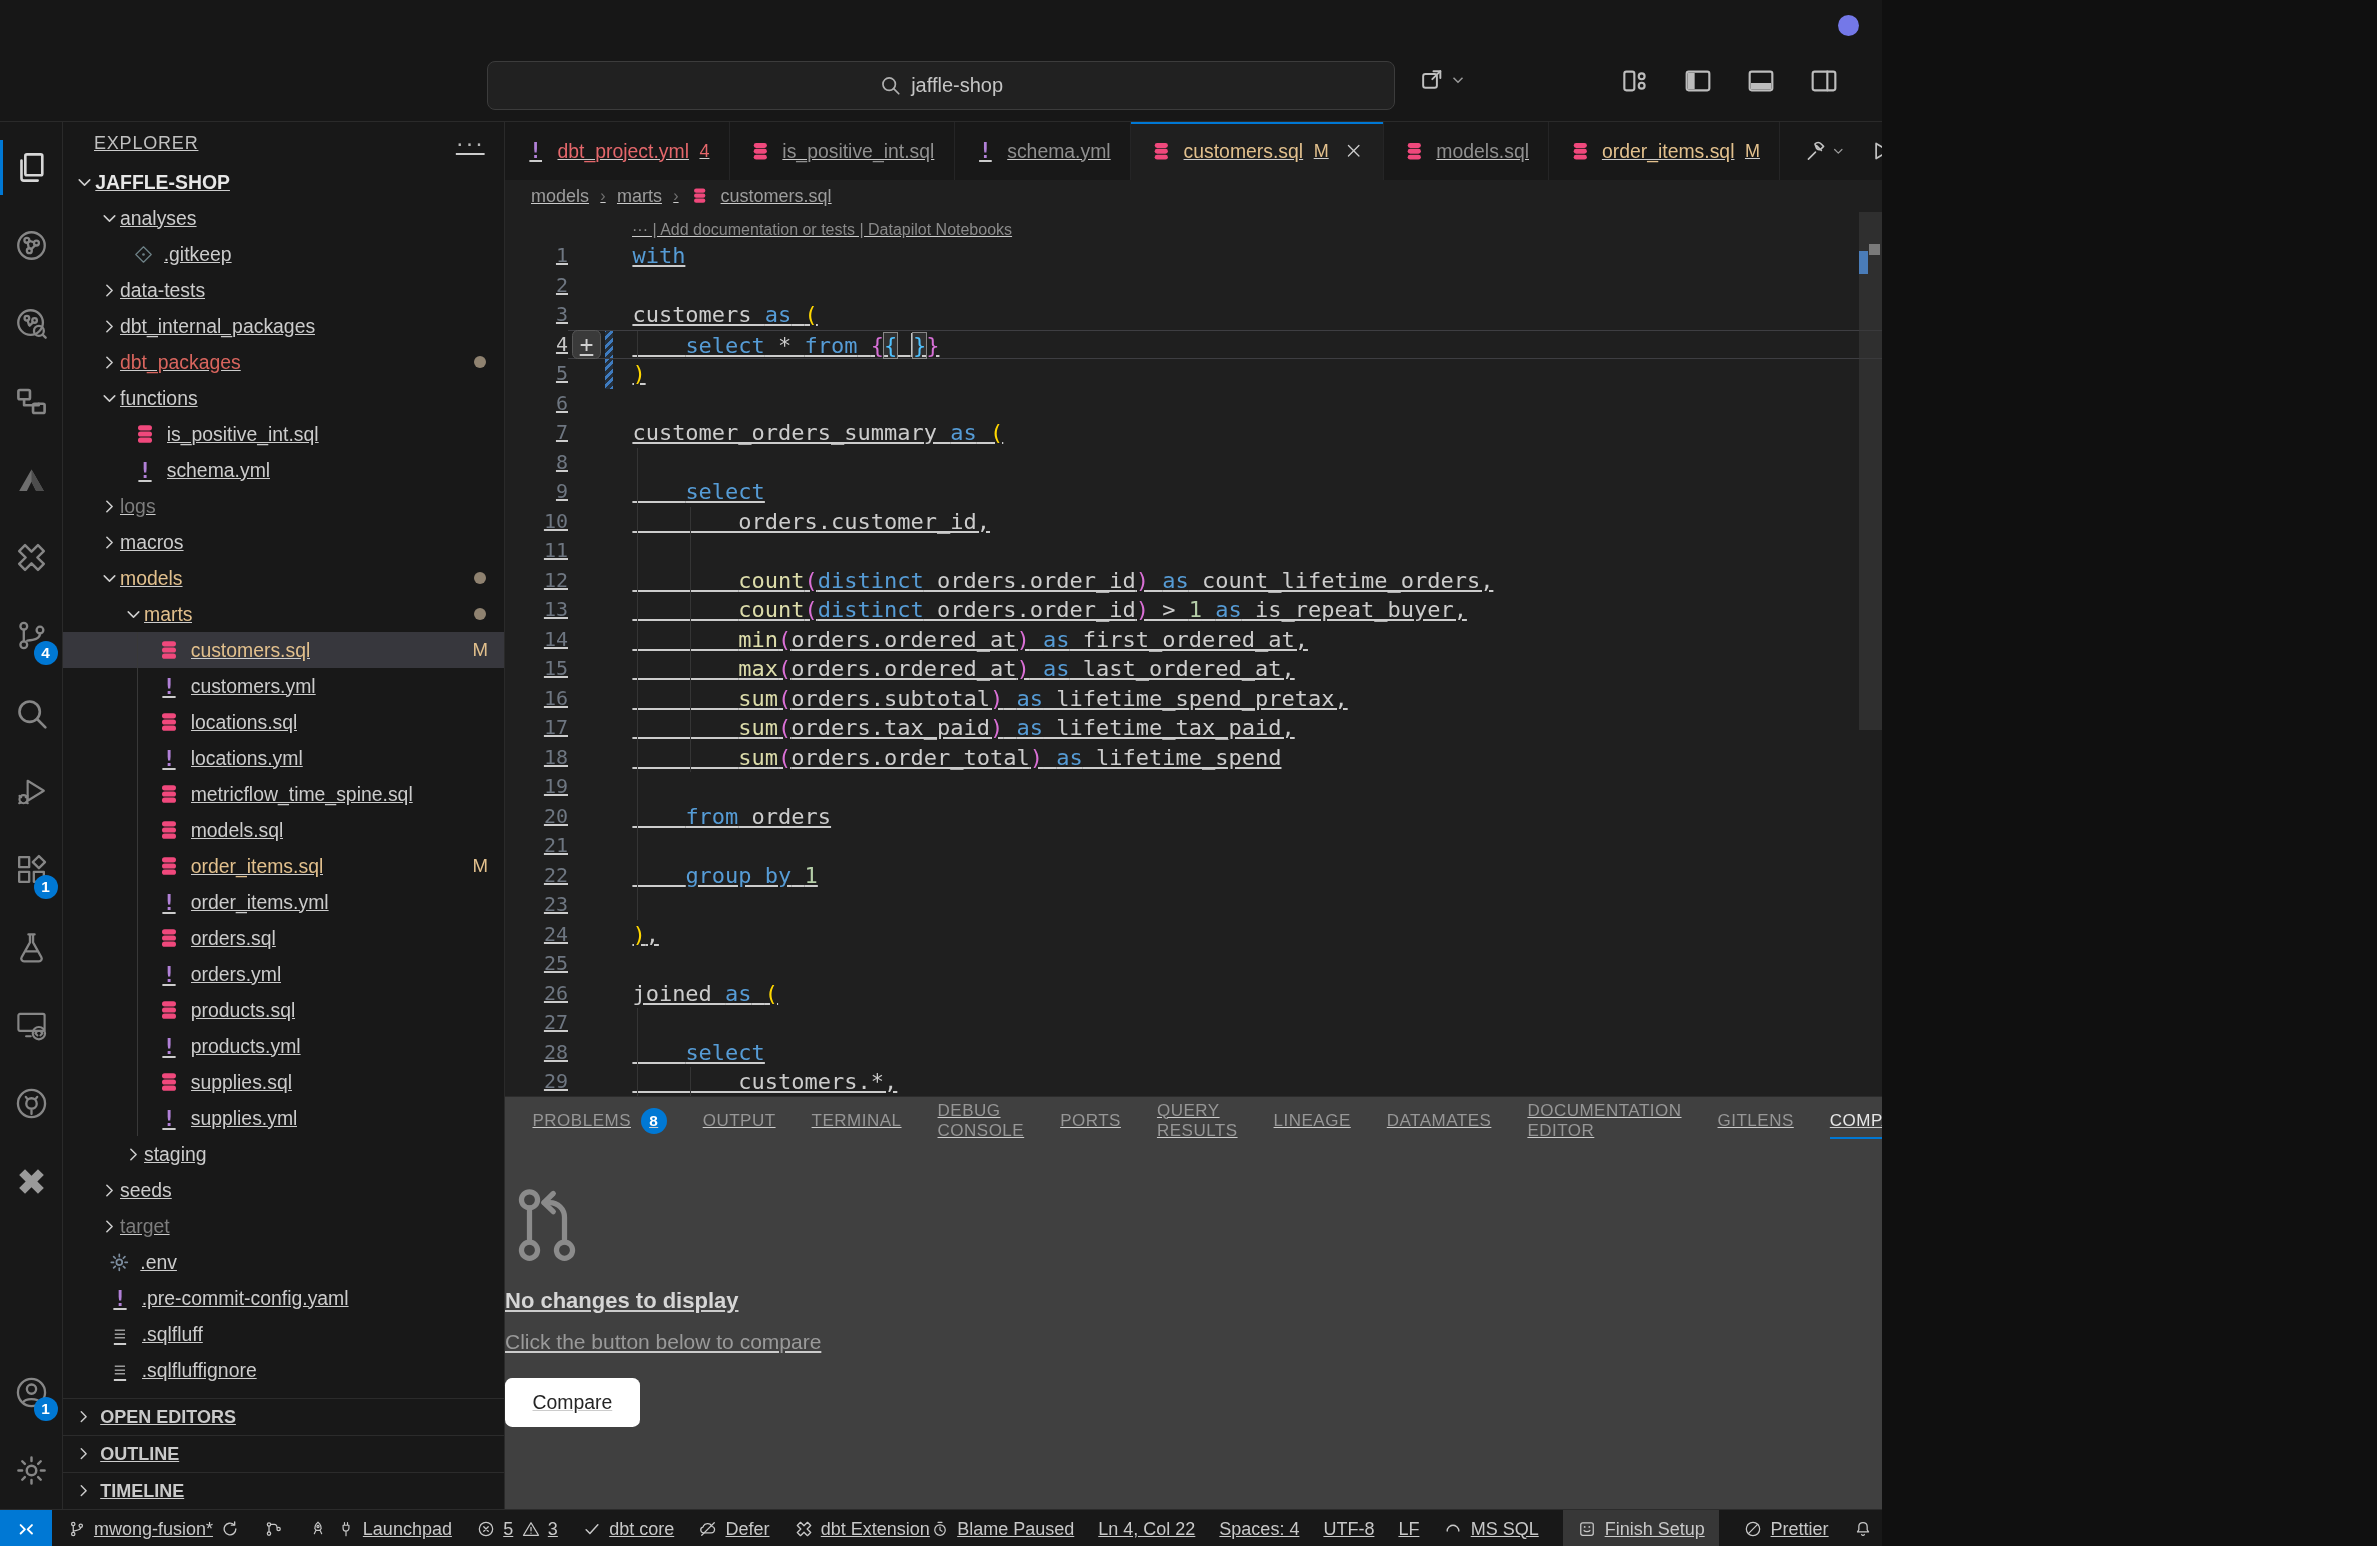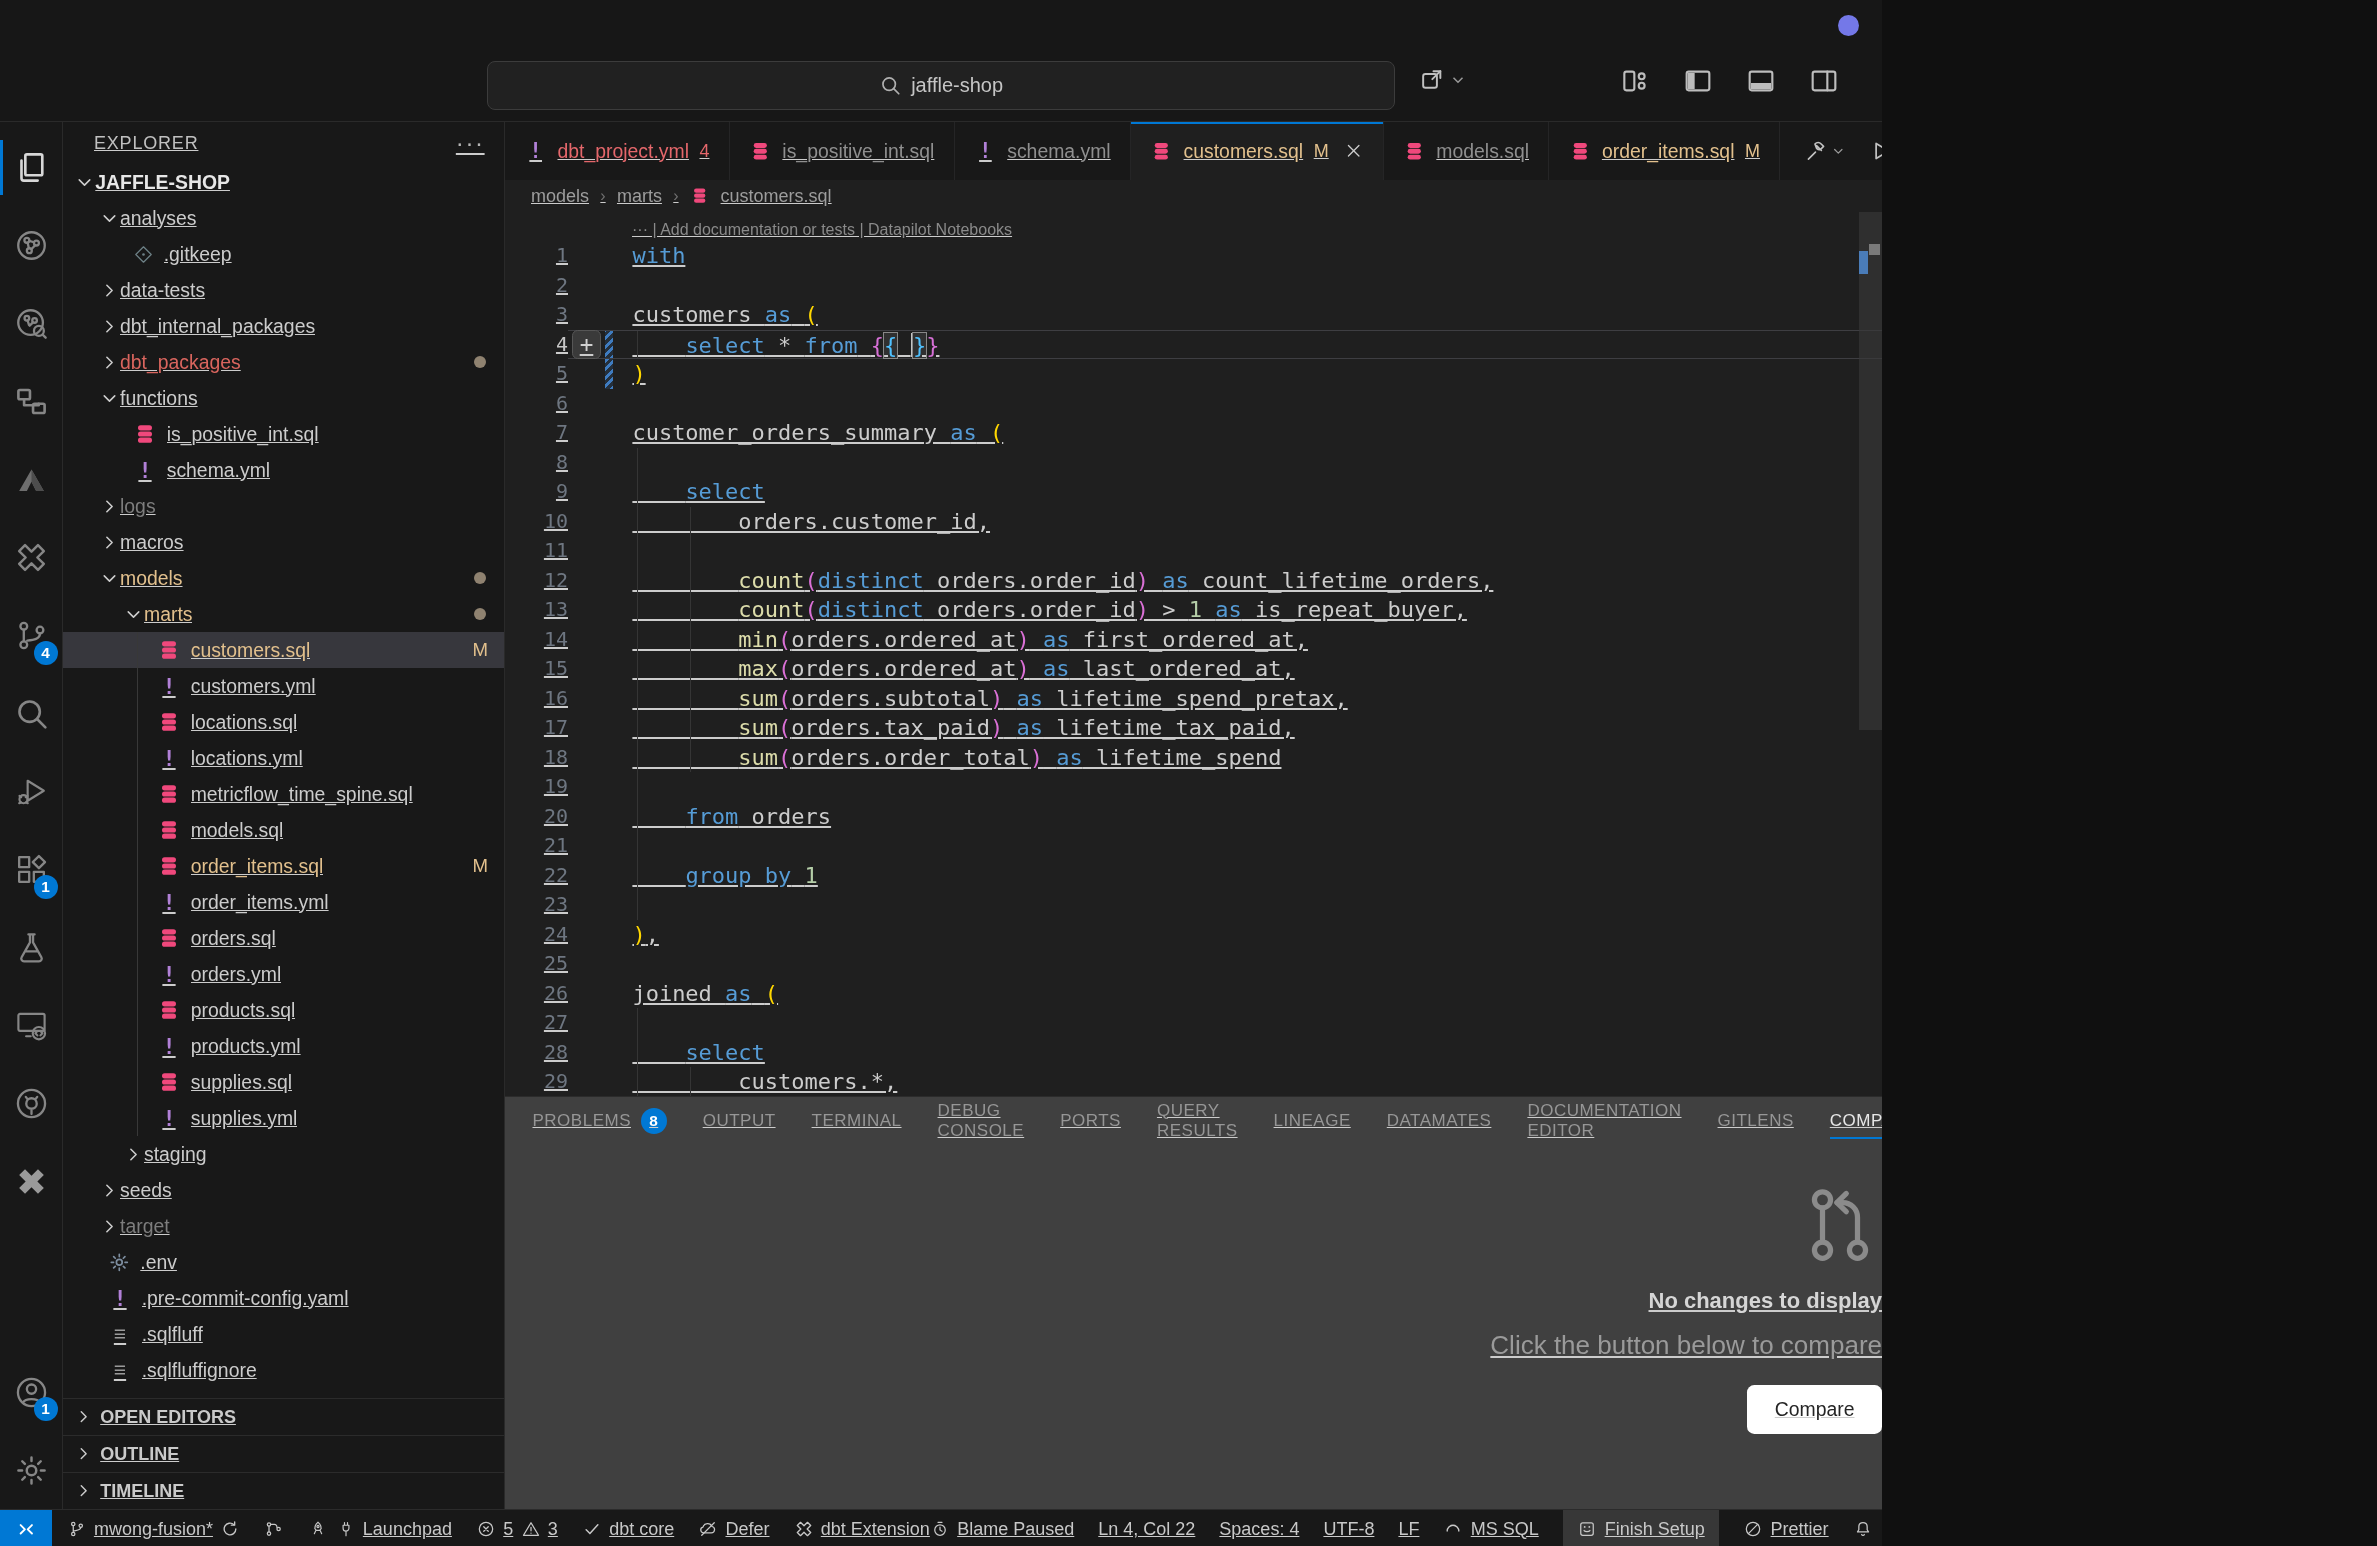--- a/index.html
+++ b/index.html
@@ -101,24 +101,24 @@
   
   .panel{height:412px;flex:none;background:#404040;border-top:0.8px solid #2b2b2b;display:flex;flex-direction:column;}
   .panel-tabs{height:47px;display:flex;align-items:center;gap:36px;padding-left:27.5px;font-size:17px;letter-spacing:0.5px;color:#969696;flex:none;}
   .ptab{display:flex;align-items:center;gap:9.7px;height:100%;position:relative;}
   .ptab.active{color:#e7e7e7;}
   .ptab.active::after{content:"";position:absolute;left:0;right:0;bottom:4.9px;height:2.4px;background:#0078d4;}
   .ptab .badge{min-width:26px;height:26px;border-radius:13px;background:#0078d4;color:#fff;font-size:15.4px;font-weight:bold;
                display:flex;align-items:center;justify-content:center;}
   .panel-actions{margin-left:auto;display:flex;gap:27.5px;padding-right:29px;color:#c2c2c2;}
   .panel-actions .icon{width:24px;height:24px;}
-  .panel-body{flex:1;display:flex;flex-direction:column;align-items:flex-end;padding-top:39px;}
+  .panel-body{flex:1;display:flex;flex-direction:column;align-items:flex-start;padding-top:39px;}
   .panel-body .bigicon{width:84px;height:84px;color:#8b8b8b;}
   .pb-title{margin-top:21px;font-size:22px;font-weight:bold;color:#d6d6d6;}
-  .pb-sub{margin-top:16px;font-size:26px;color:#9a9a9a;}
+  .pb-sub{margin-top:16px;font-size:21px;color:#9a9a9a;}
   .pb-btn{margin-top:24px;background:#ffffff;color:#252525;font-size:19.4px;border:none;border-radius:7.3px;
           padding:13px 27.5px;font-family:"Liberation Sans",sans-serif;}
   
   .statusbar{height:38px;background:#181818;border-top:0.8px solid #2b2b2b;display:flex;align-items:stretch;font-size:18px;color:#c8c8c8;}
   .sb-remote{width:52px;background:#0078d4;color:#fff;display:flex;align-items:center;justify-content:center;flex:none;}
   .sb-remote .icon{width:22.6px;height:22.6px;}
   .sb-left,.sb-right{display:flex;align-items:stretch;}
   .sb-left{padding-left:14.6px;gap:24px;}
   .sb-right{margin-left:auto;gap:24px;padding-right:19.4px;}
   .sb-item{display:flex;align-items:center;gap:7.3px;white-space:nowrap;}

